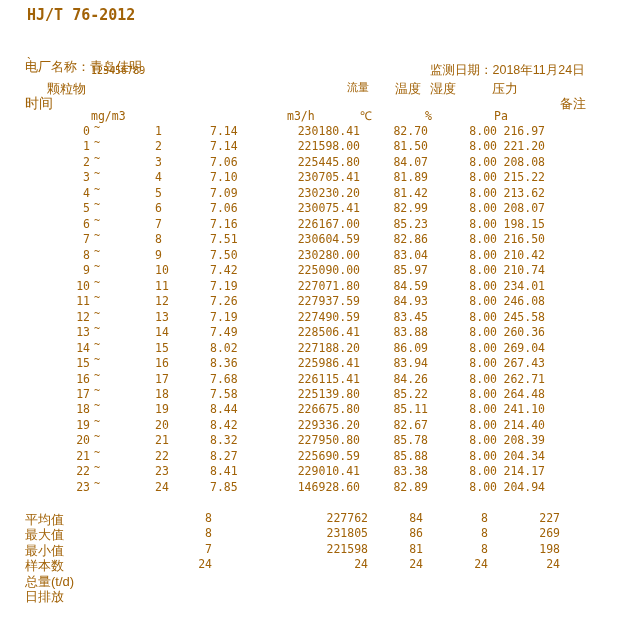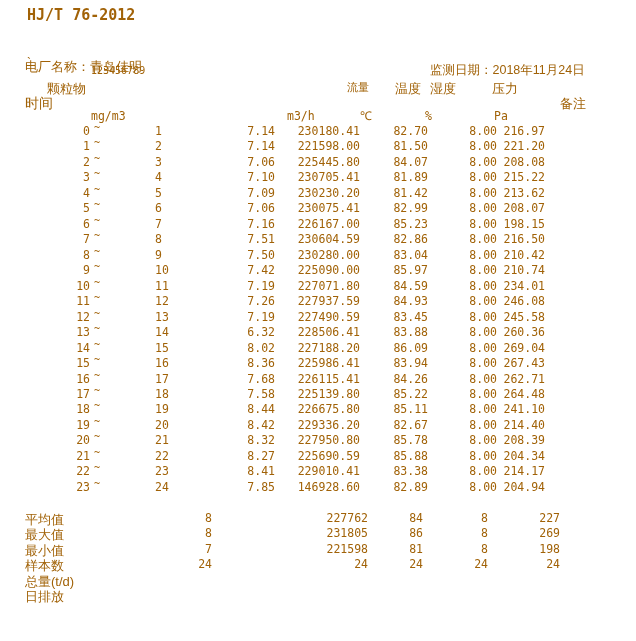--- a/index.html
+++ b/index.html
@@ -26,21 +26,21 @@
   #u-temp{left:360px;font-family:"Liberation Sans",sans-serif;font-size:12px;top:107px;}
   #u-hum{left:425px;}
   #u-press{left:494px;}
   #hourly-rows{position:absolute;left:0;top:124px;width:636px;}
   #summary-rows{position:absolute;left:0;top:511px;width:636px;}
   .row{position:relative;height:15.47px;font-size:11.5px;}
   .cell{position:absolute;white-space:pre;font-family:"DejaVu Sans Mono",monospace;}
   .c-from{left:62px;width:28px;text-align:right;}
   .c-tilde{left:94px;top:-2px;font-size:10px;}
   .c-to{left:155px;}
-  .c-dust{left:210px;width:65px;text-align:right;}
+  .c-dust{left:210px;width:65px;text-align:left;}
   .c-flow{left:280px;width:80px;text-align:right;}
   .c-temp{left:378px;width:50px;text-align:right;}
   .c-hum{left:447px;width:50px;text-align:right;}
   .c-press{left:487px;width:58px;text-align:right;}
   .s-label{left:25px;font-family:"Liberation Sans",sans-serif;font-size:13px;}
   .s1{left:152px;width:60px;text-align:right;}
   .s2{left:288px;width:80px;text-align:right;}
   .s3{left:373px;width:50px;text-align:right;}
   .s4{left:438px;width:50px;text-align:right;}
   .s5{left:502px;width:58px;text-align:right;}
@@ -199,21 +199,21 @@
         <span class="cell c-dust">7.19</span>
         <span class="cell c-flow">227490.59</span>
         <span class="cell c-temp">83.45</span>
         <span class="cell c-hum">8.00</span>
         <span class="cell c-press">245.58</span>
       </div>
       <div class="row">
         <span class="cell c-from">13</span>
         <span class="cell c-tilde">~</span>
         <span class="cell c-to">14</span>
-        <span class="cell c-dust">6.32</span>
+        <span class="cell c-dust">7.49</span>
         <span class="cell c-flow">228506.41</span>
         <span class="cell c-temp">83.88</span>
         <span class="cell c-hum">8.00</span>
         <span class="cell c-press">260.36</span>
       </div>
       <div class="row">
         <span class="cell c-from">14</span>
         <span class="cell c-tilde">~</span>
         <span class="cell c-to">15</span>
         <span class="cell c-dust">8.02</span>

